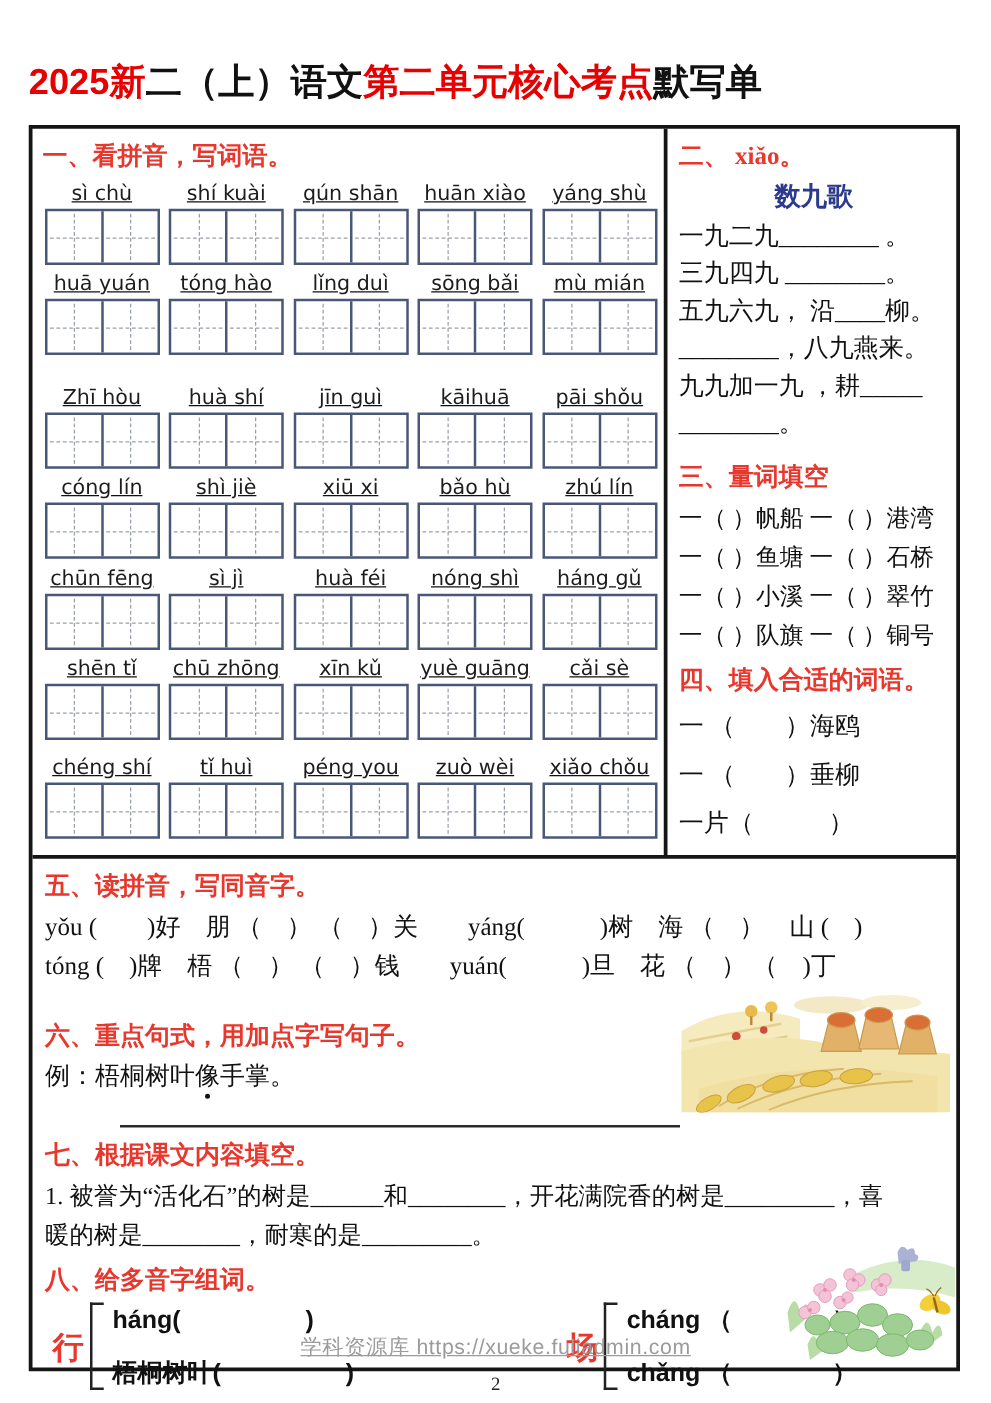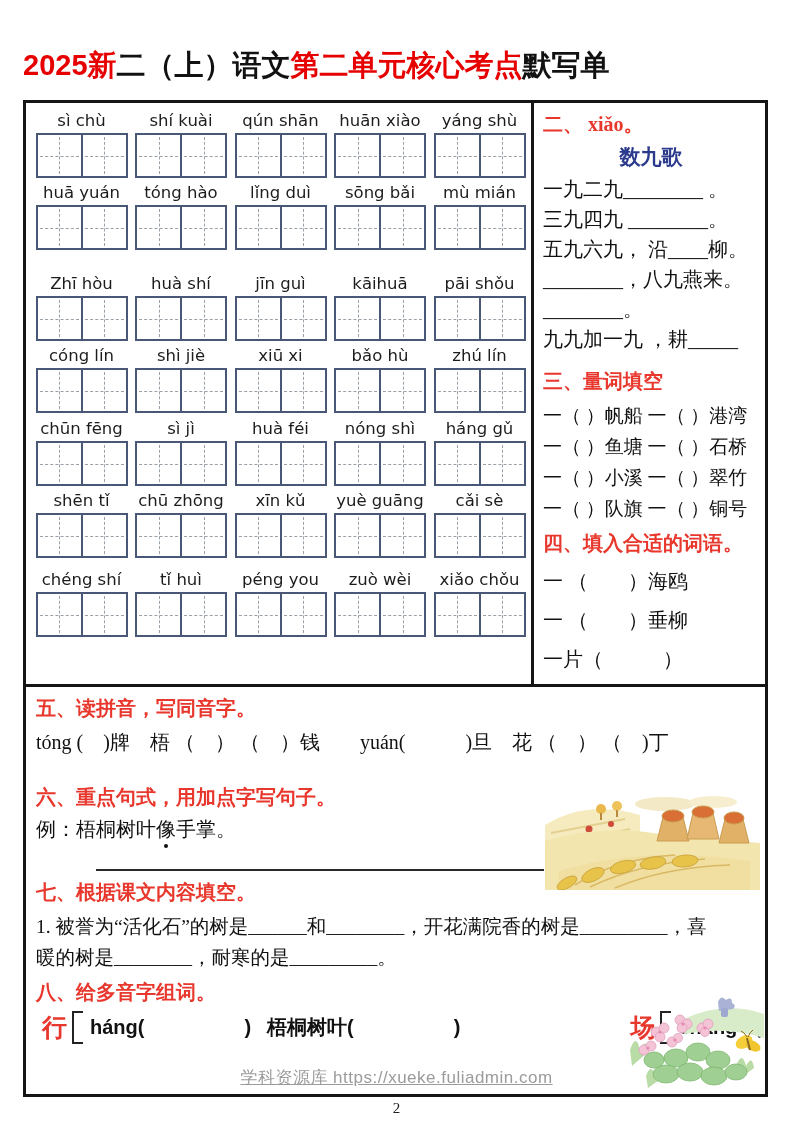--- a/index.html
+++ b/index.html
@@ -16,21 +16,21 @@
   .main-box { position:absolute; left:23px; top:100px; width:745px; height:997px;
               border:3px solid #151515; box-sizing:border-box; background:#fff; }
   .top-region { display:flex; height:584px; border-bottom:3px solid #151515; box-sizing:border-box; }
   .left-col  { width:508px; border-right:3px solid #151515; box-sizing:border-box; padding:6px 4px 0 8px; }
   .right-col { flex:1; padding:6px 6px 0 9px; box-sizing:border-box; overflow:hidden; }
   .bottom-region { position:relative; padding:6px 10px 16px 10px; box-sizing:border-box; height:407px; }
 
   .sec-heading { color:var(--heading-red,#e8382d); font-weight:bold; font-size:20px; margin:2px 0 5px 0; white-space:nowrap; }
 
   
-  .word-row { display:flex; justify-content:space-between; margin-bottom:3px; }
+  .word-row { display:flex; justify-content:space-between; margin-bottom:3px;text-decoration:underline; }
   .word-row.gap-lg { margin-top:22px; }
   .word-row.gap-sm { margin-top:4px; }
   .word-row.gap-md { margin-top:10px; }
   .word-block { width:95px; }
   .pinyin { font-family:"DejaVu Sans", sans-serif; font-size:16.5px; text-align:center;
             height:24px; line-height:24px; white-space:nowrap; color:#1c1c1c; }
   .tzg { width:92px; height:45px; border:2px solid var(--grid-border,#4a5878); box-sizing:border-box;
          display:flex; margin:0 auto; background:#fff; }
   .tzg .cell { flex:1; position:relative; }
   .tzg .cell + .cell { border-left:2px solid var(--grid-border,#4a5878); }
@@ -55,22 +55,22 @@
   .s6-wrap { margin-top:26px; }
   .s7-wrap { margin-top:8px; }
   .s7-line { font-size:19.5px; line-height:31px; white-space:nowrap; }
   .s8-wrap { margin-top:6px; }
   .poly-row { display:flex; margin-top:4px; margin-left:6px; }
   .poly-group { display:flex; align-items:center; }
   .poly-group + .poly-group { margin-left:170px; }
   .poly-char { color:var(--heading-red,#e8382d); font-weight:bold; font-size:25px; margin-right:5px; }
   .bracket { width:9px; align-self:stretch; border-left:2.5px solid #222; border-top:2.5px solid #222;
              border-bottom:2.5px solid #222; margin-right:7px; }
-  .poly-options { display:flex; flex-direction:row; gap:16px; font-size:20px; font-weight:bold;
-                  font-family:"Liberation Sans", sans-serif; white-space:nowrap;align-items:flex-end; }
+  .poly-options { display:flex; flex-direction:column; gap:16px; font-size:20px; font-weight:bold;
+                  font-family:"Liberation Sans", sans-serif; white-space:nowrap; }
 
   
   .harvest-art { position:absolute; left:545px; top:793px; width:215px; height:97px; }
   .flower-art  { position:absolute; left:626px; top:980px; width:142px; height:113px; }
 
   
   .watermark { position:absolute; left:0; top:1066px; width:100%; text-align:center;
                font-family:"Liberation Sans", sans-serif; font-size:17px;
                color:var(--watermark-gray,#9b9b9b); letter-spacing:0.5px;text-decoration:underline; }
   .page-num { position:absolute; left:0; top:1100px; width:100%; text-align:center; font-size:15px; color:#222; }
@@ -80,20 +80,21 @@
 
 <div class="page">
 
   <div class="title"><span class="red">2025新</span><span>二（上）语文</span><span class="red">第二单元核心考点</span><span>默写单</span></div>
 
   <div class="main-box">
 
     <div class="top-region">
 
       <div class="left-col">
+        <div class="sec-heading">一、看拼音，写词语。</div>
         <div>
             <div class="word-row">
               <div class="word-block">
                 <div class="pinyin">sì  chù</div>
                 <div class="tzg">
                   <div class="cell"></div>
                   <div class="cell"></div>
                 </div>
               </div>
               <div class="word-block">
@@ -351,22 +352,22 @@
       </div>
 
       <div class="right-col">
         <div class="sec-heading">二、 xiǎo。</div>
         <div class="subtitle">数九歌</div>
         <div>
             <div class="r2-line">一九二九________ 。</div>
             <div class="r2-line">三九四九 ________。</div>
             <div class="r2-line">五九六九， 沿____柳。</div>
             <div class="r2-line">________，八九燕来。</div>
+            <div class="r2-line">九九加一九 ，耕_____</div>
             <div class="r2-line">________。</div>
-            <div class="r2-line">九九加一九 ，耕_____</div>
           </div>
 
         <div class="sec-heading mt14">三、量词填空</div>
         <div>
             <div class="r3-line">一（ ）帆船 一（ ）港湾</div>
             <div class="r3-line">一（ ）鱼塘 一（ ）石桥</div>
             <div class="r3-line">一（ ）小溪 一（ ）翠竹</div>
             <div class="r3-line">一（ ）队旗 一（ ）铜号</div>
           </div>
 
@@ -377,20 +378,21 @@
             <div class="r4-line">一片（　　　）</div>
             <div class="r4-line">一片（　　　）</div>
           </div>
       </div>
     </div>
 
     <div class="bottom-region">
 
       <div class="sec-heading">五、读拼音，写同音字。</div>
       <div>
+          <div class="s5-line">yǒu (　　)好　朋 （　）  （　）关　　yáng(　　　)树　海 （　）　山 (　)</div>
           <div class="s5-line">tóng (　)牌　梧 （　）  （　）钱　　yuán(　　　)旦　花 （　）  （　)丁</div>
         </div>
 
       <div class="s6-wrap">
         <div class="sec-heading">六、重点句式，用加点字写句子。</div>
         <div class="s6-example">
           <span>例：梧桐树叶</span><span class="dot-under">像</span><span>手掌。</span>
         </div>
         <div class="blank-line"></div>
       </div>

